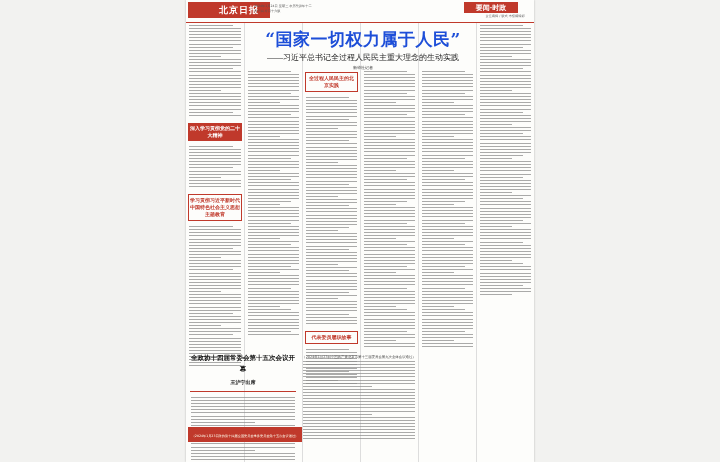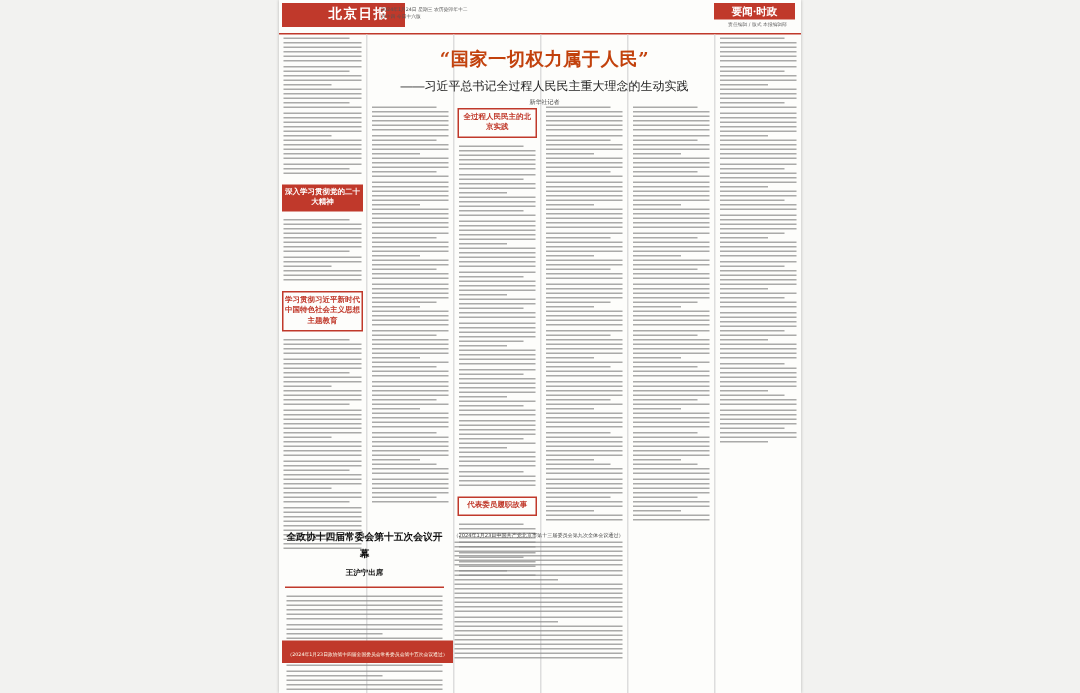--- a/index.html
+++ b/index.html
@@ -57,21 +57,21 @@
     position: absolute;
     left: 68px;
     top: 4px;
     font-size: 3.2px;
     color: #555;
     line-height: 5px;
     width: 60px;
   }
   .masthead-right {
     position: absolute;
-    right: 4px;
+    right: 16px;
     top: 2px;
     width: 54px;
     height: 11px;
     background: #c0392b;
     color: #fff;
     font-size: 7px;
     line-height: 11px;
     text-align: center;
     font-weight: bold;
     font-family: "DejaVu Serif", serif;
@@ -100,22 +100,22 @@
   .col + .col {
     border-left: 0.4px solid #ddd;
   }
   .headline-wrap {
     text-align: center;
     padding: 4px 2px 2px 2px;
   }
   .headline {
     font-family: "DejaVu Serif", serif;
     font-weight: bold;
-    font-size: 12px;
-    color: #c2410c;
+    font-size: 17px;
+    color: #1d4ed8;
     letter-spacing: 0.5px;
     line-height: 20px;
   }
   .subheadline {
     font-family: Liberation Sans, sans-serif;
     font-size: 8px;
     color: #222;
     margin-top: 3px;
     line-height: 11px;
   }

